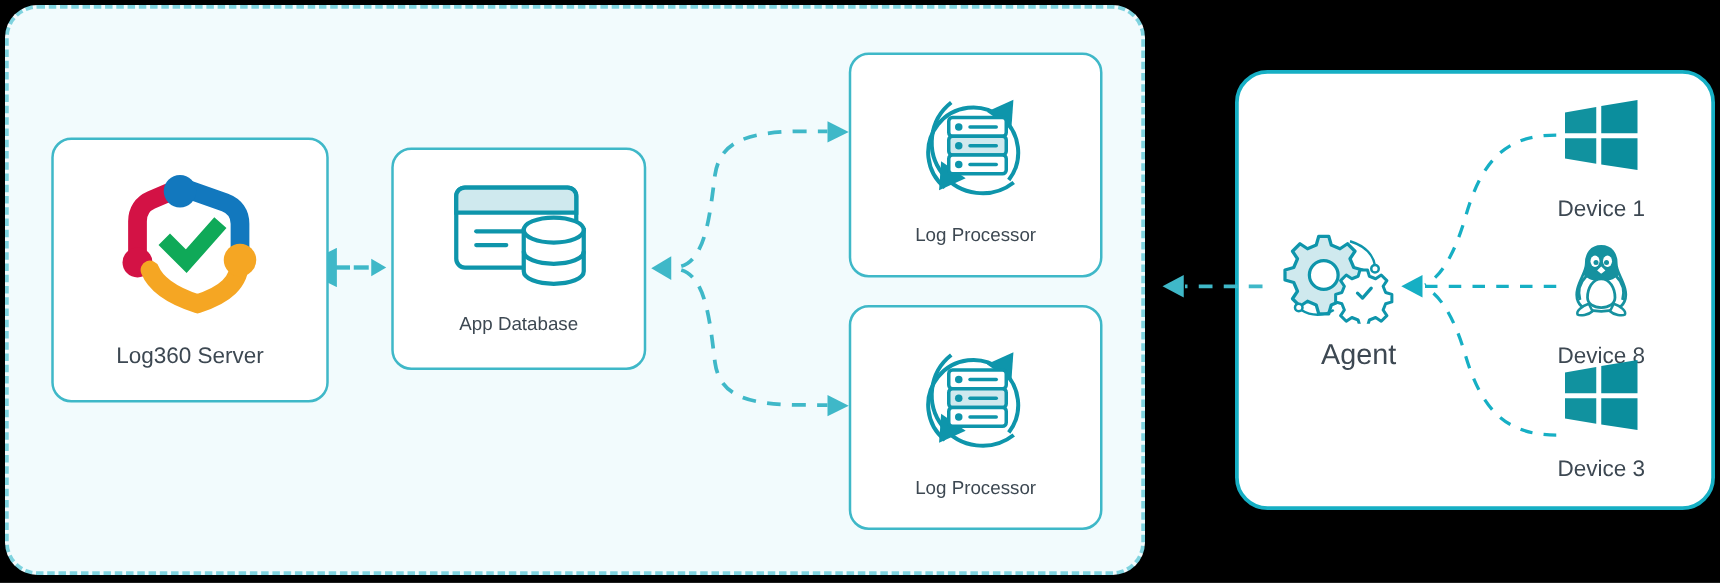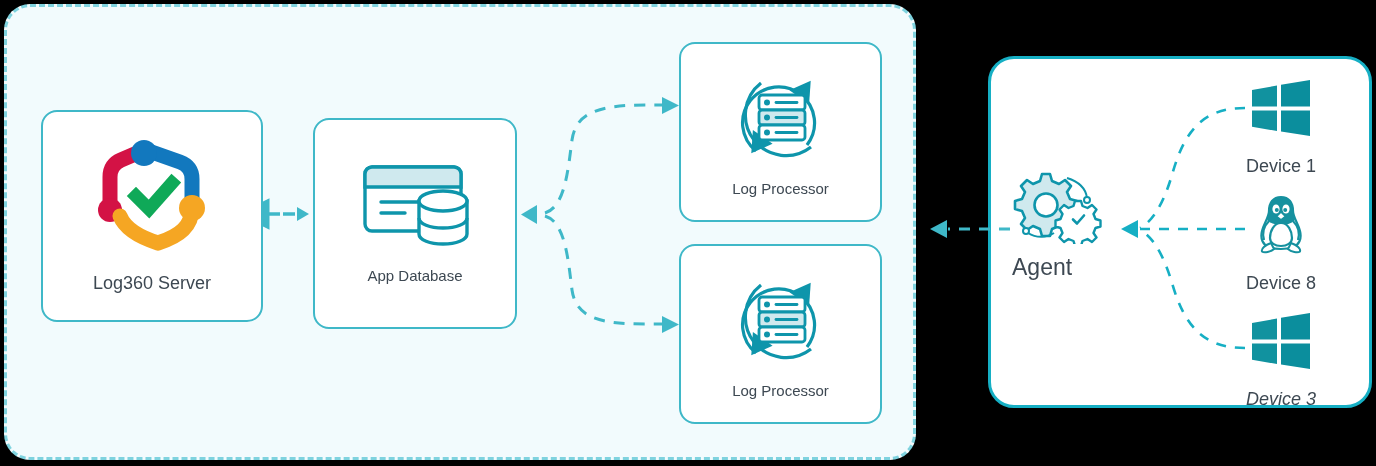--- a/index.html
+++ b/index.html
@@ -62,36 +62,36 @@
   .card .label {
     color: #3d4852;
     font-size: 15px;
     line-height: 1.1;
     white-space: nowrap;
   }
 
   #card-log360 { left: 41px;  top: 110px; width: 222px; height: 212px; }
   #card-log360 .label { margin-top: 14px; font-size: 18px; }
 
-  #card-appdb  { left: 313px; top: 118px; width: 204px; height: 211px; }
+  #card-appdb  { left: 313px; top: 118px; width: 204px; height: 178px; }
   #card-appdb .label { margin-top: 16px; }
 
   #card-proc1  { left: 679px; top: 42px;  width: 203px; height: 180px; }
   #card-proc2  { left: 679px; top: 244px; width: 203px; height: 180px; }
   #card-proc1 .label, #card-proc2 .label { margin-top: 10px; }
 
   
   #agent-block {
     position: absolute;
     left: 1012px;
-    top: 170px;
+    top: 185px;
     width: 105px;
     display: flex;
     flex-direction: column;
-    align-items: flex-start;
+    align-items: flex-end;
   }
   #agent-block .label {
     color: #3d4852;
     font-size: 23px;
     margin-top: 6px;
     white-space: nowrap;
   }
 
   
   .device {
@@ -102,21 +102,21 @@
     width: 170px;
   }
   .device .label {
     color: #3d4852;
     font-size: 18px;
     margin-top: 14px;
     white-space: nowrap;
   }
   #device-1 { left: 1196px; top: 80px; }
   #device-2 { left: 1196px; top: 193px; }
-  #device-3 { left: 1196px; top: 313px; font-style: italic; }
+  #device-3 { left: 1196px; top: 288px; }
 
   
   #connectors {
     position: absolute;
     left: 0; top: 0;
     width: 1376px;
     height: 466px;
     pointer-events: none;
   }
 </style>

